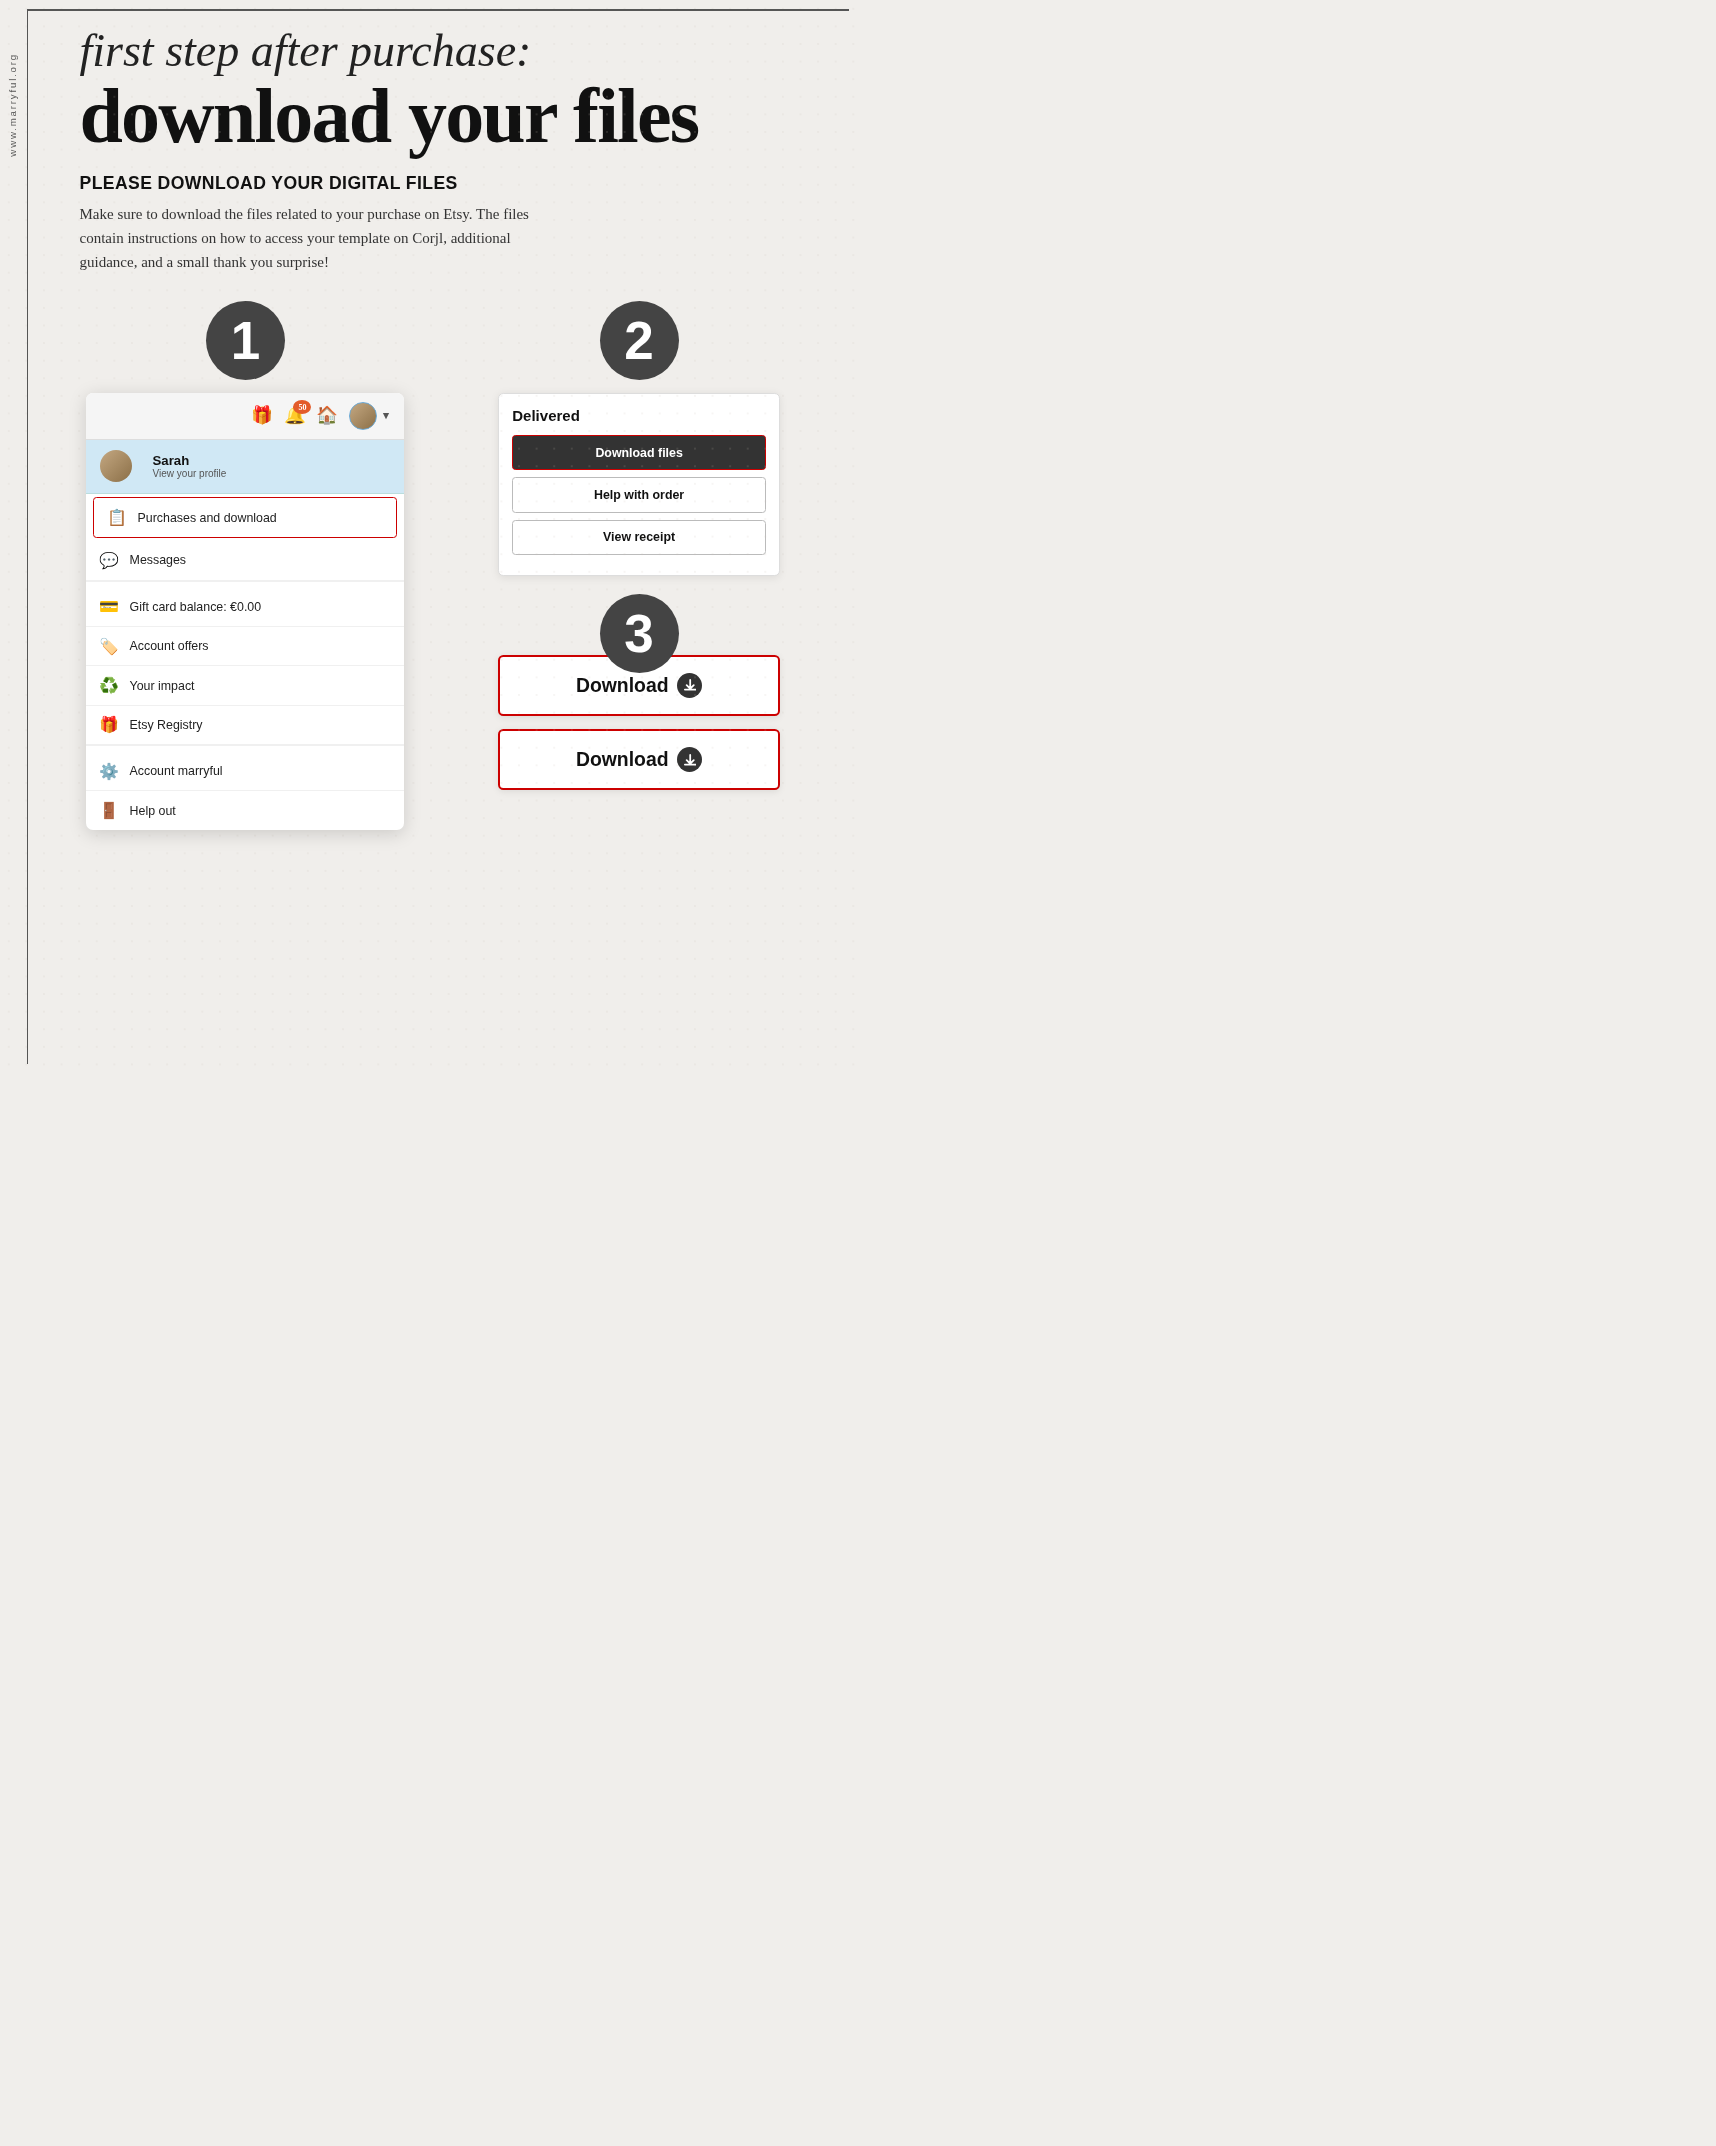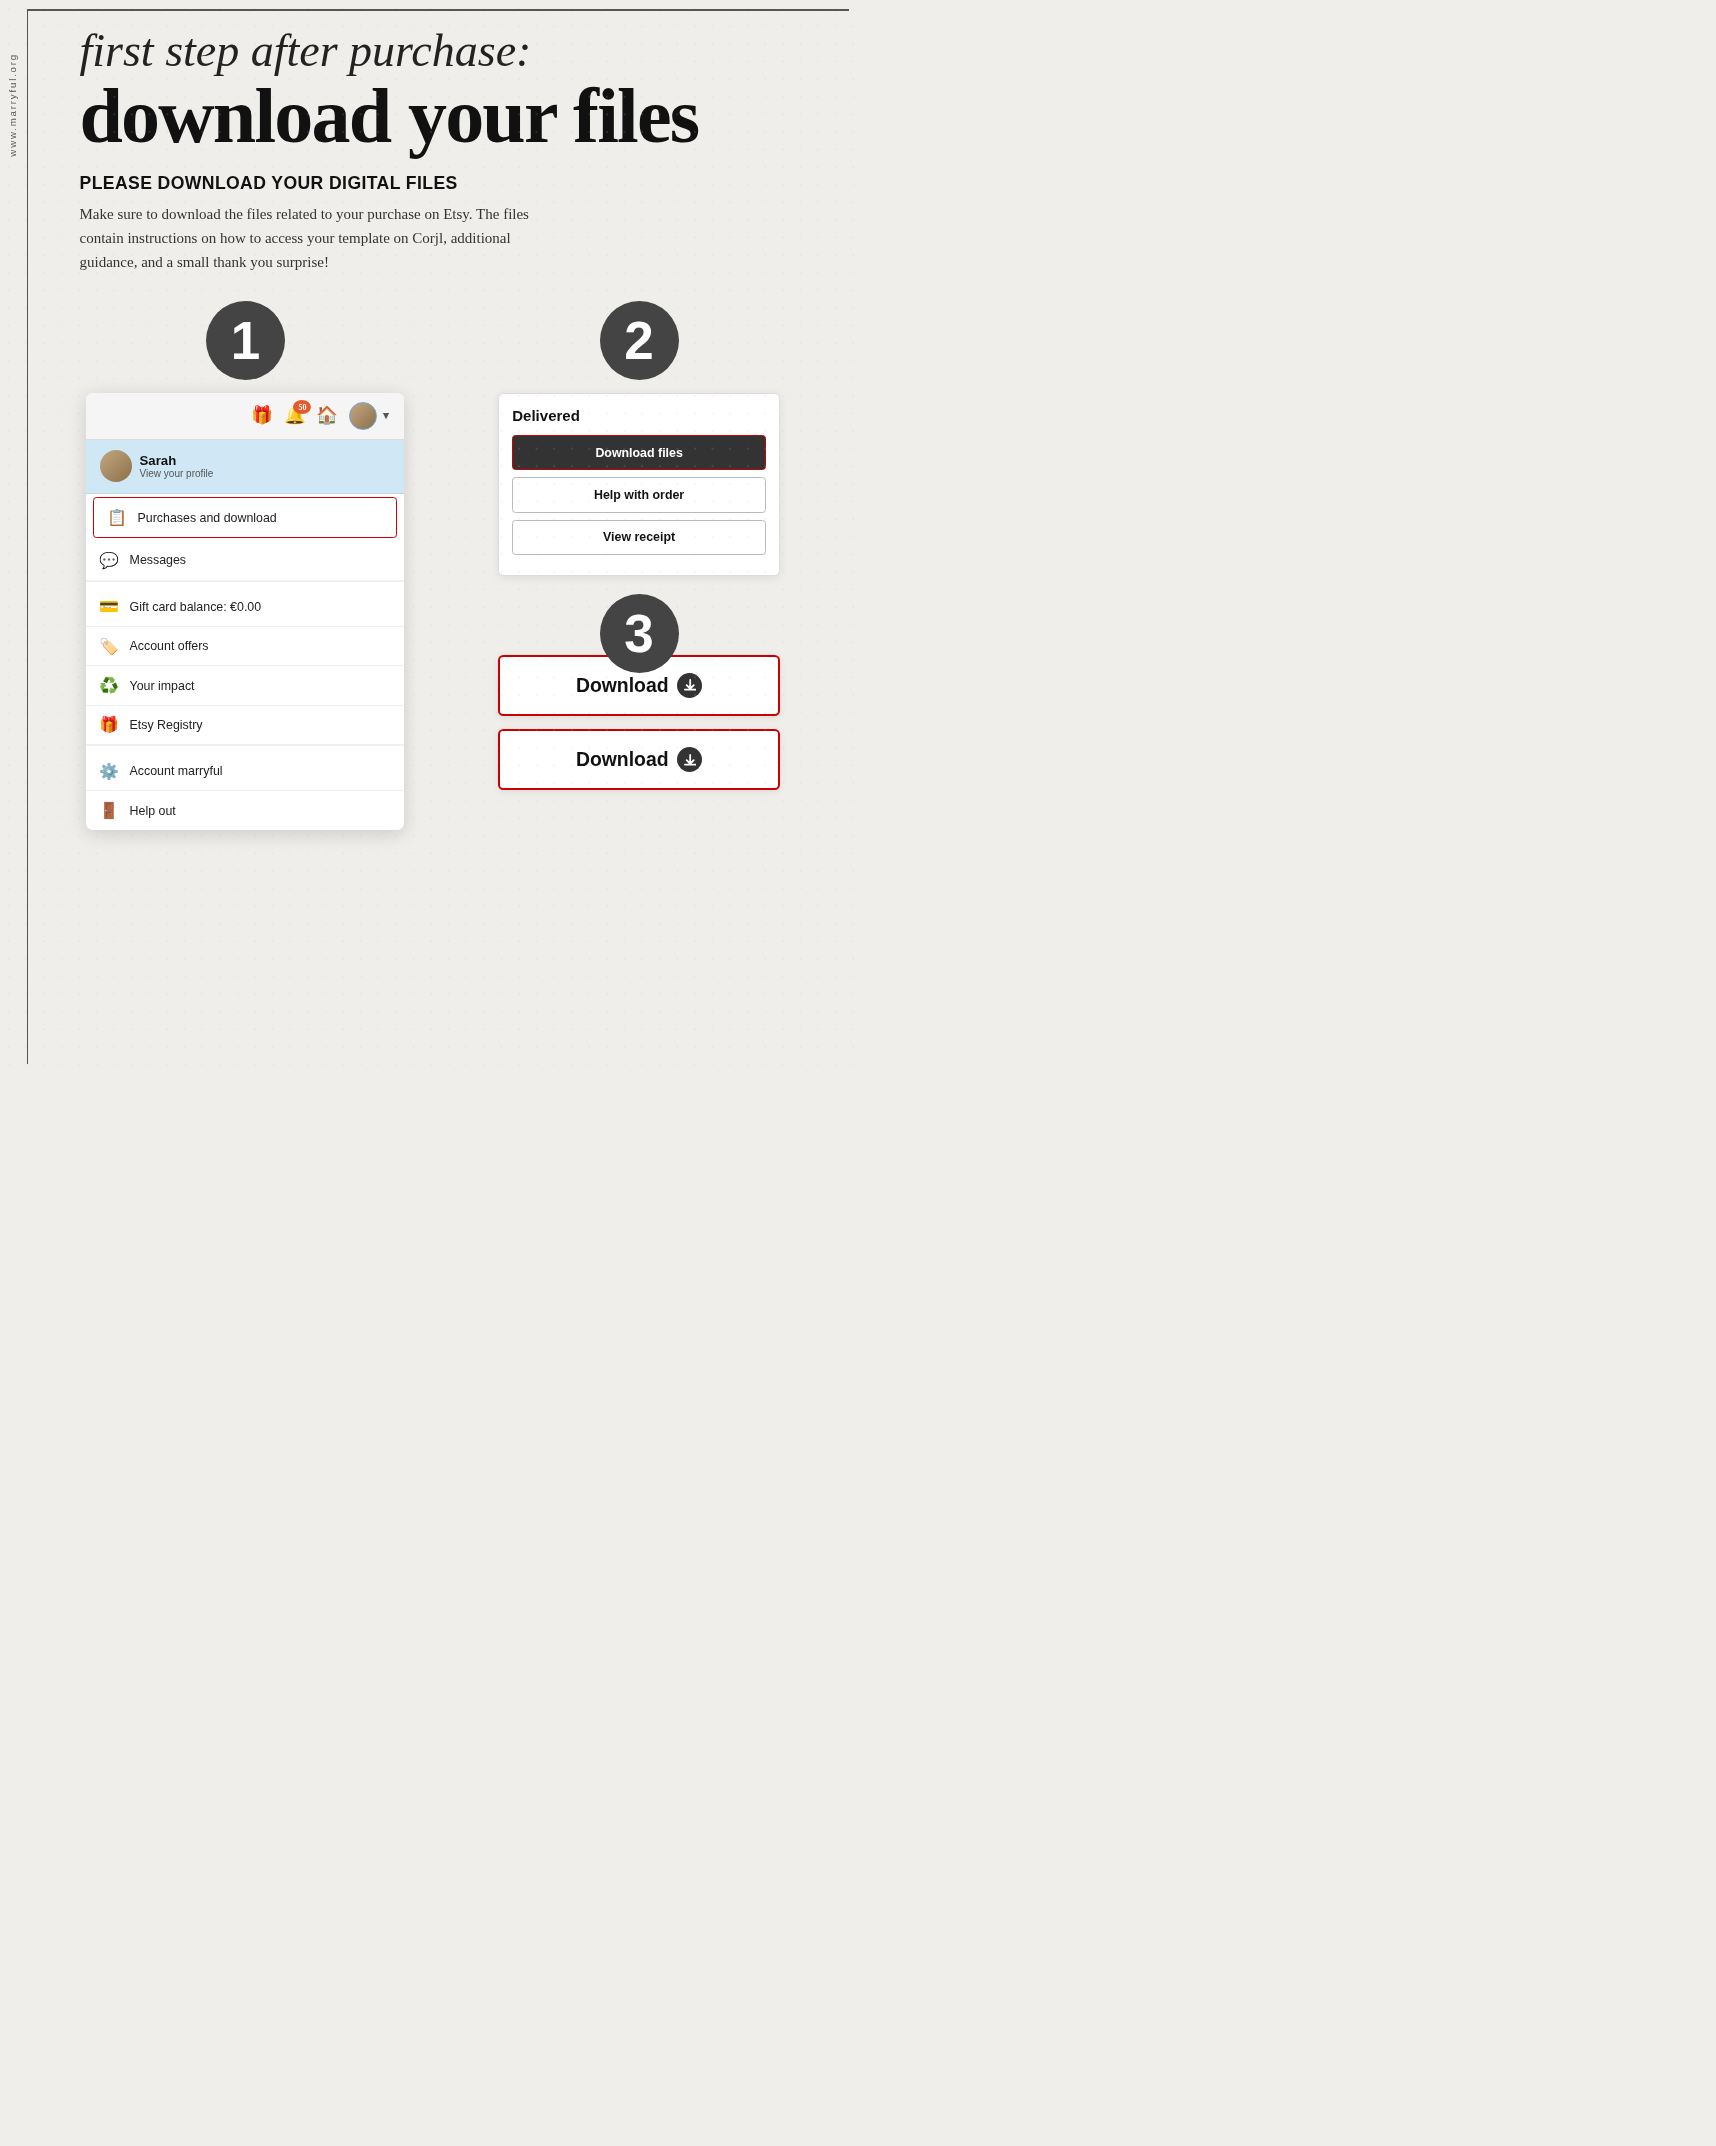--- a/index.html
+++ b/index.html
@@ -192,21 +192,21 @@
       background: linear-gradient(135deg, #c4a882, #8b6f47);
       border: 1.8px solid #6aa8d4;
     }
 
     
     .menu-profile-row {
       background: #d0e8f5;
       padding: 10.6px 13.2px;
       display: flex;
       align-items: center;
-      gap: 8px;
+      gap: 21px;
       border-bottom: 0.9px solid #bdd;
     }
 
     .menu-avatar-small {
       width: 32px;
       height: 32px;
       border-radius: 50%;
       background: linear-gradient(135deg, #c4a882, #8b6f47);
       flex-shrink: 0;
     }

